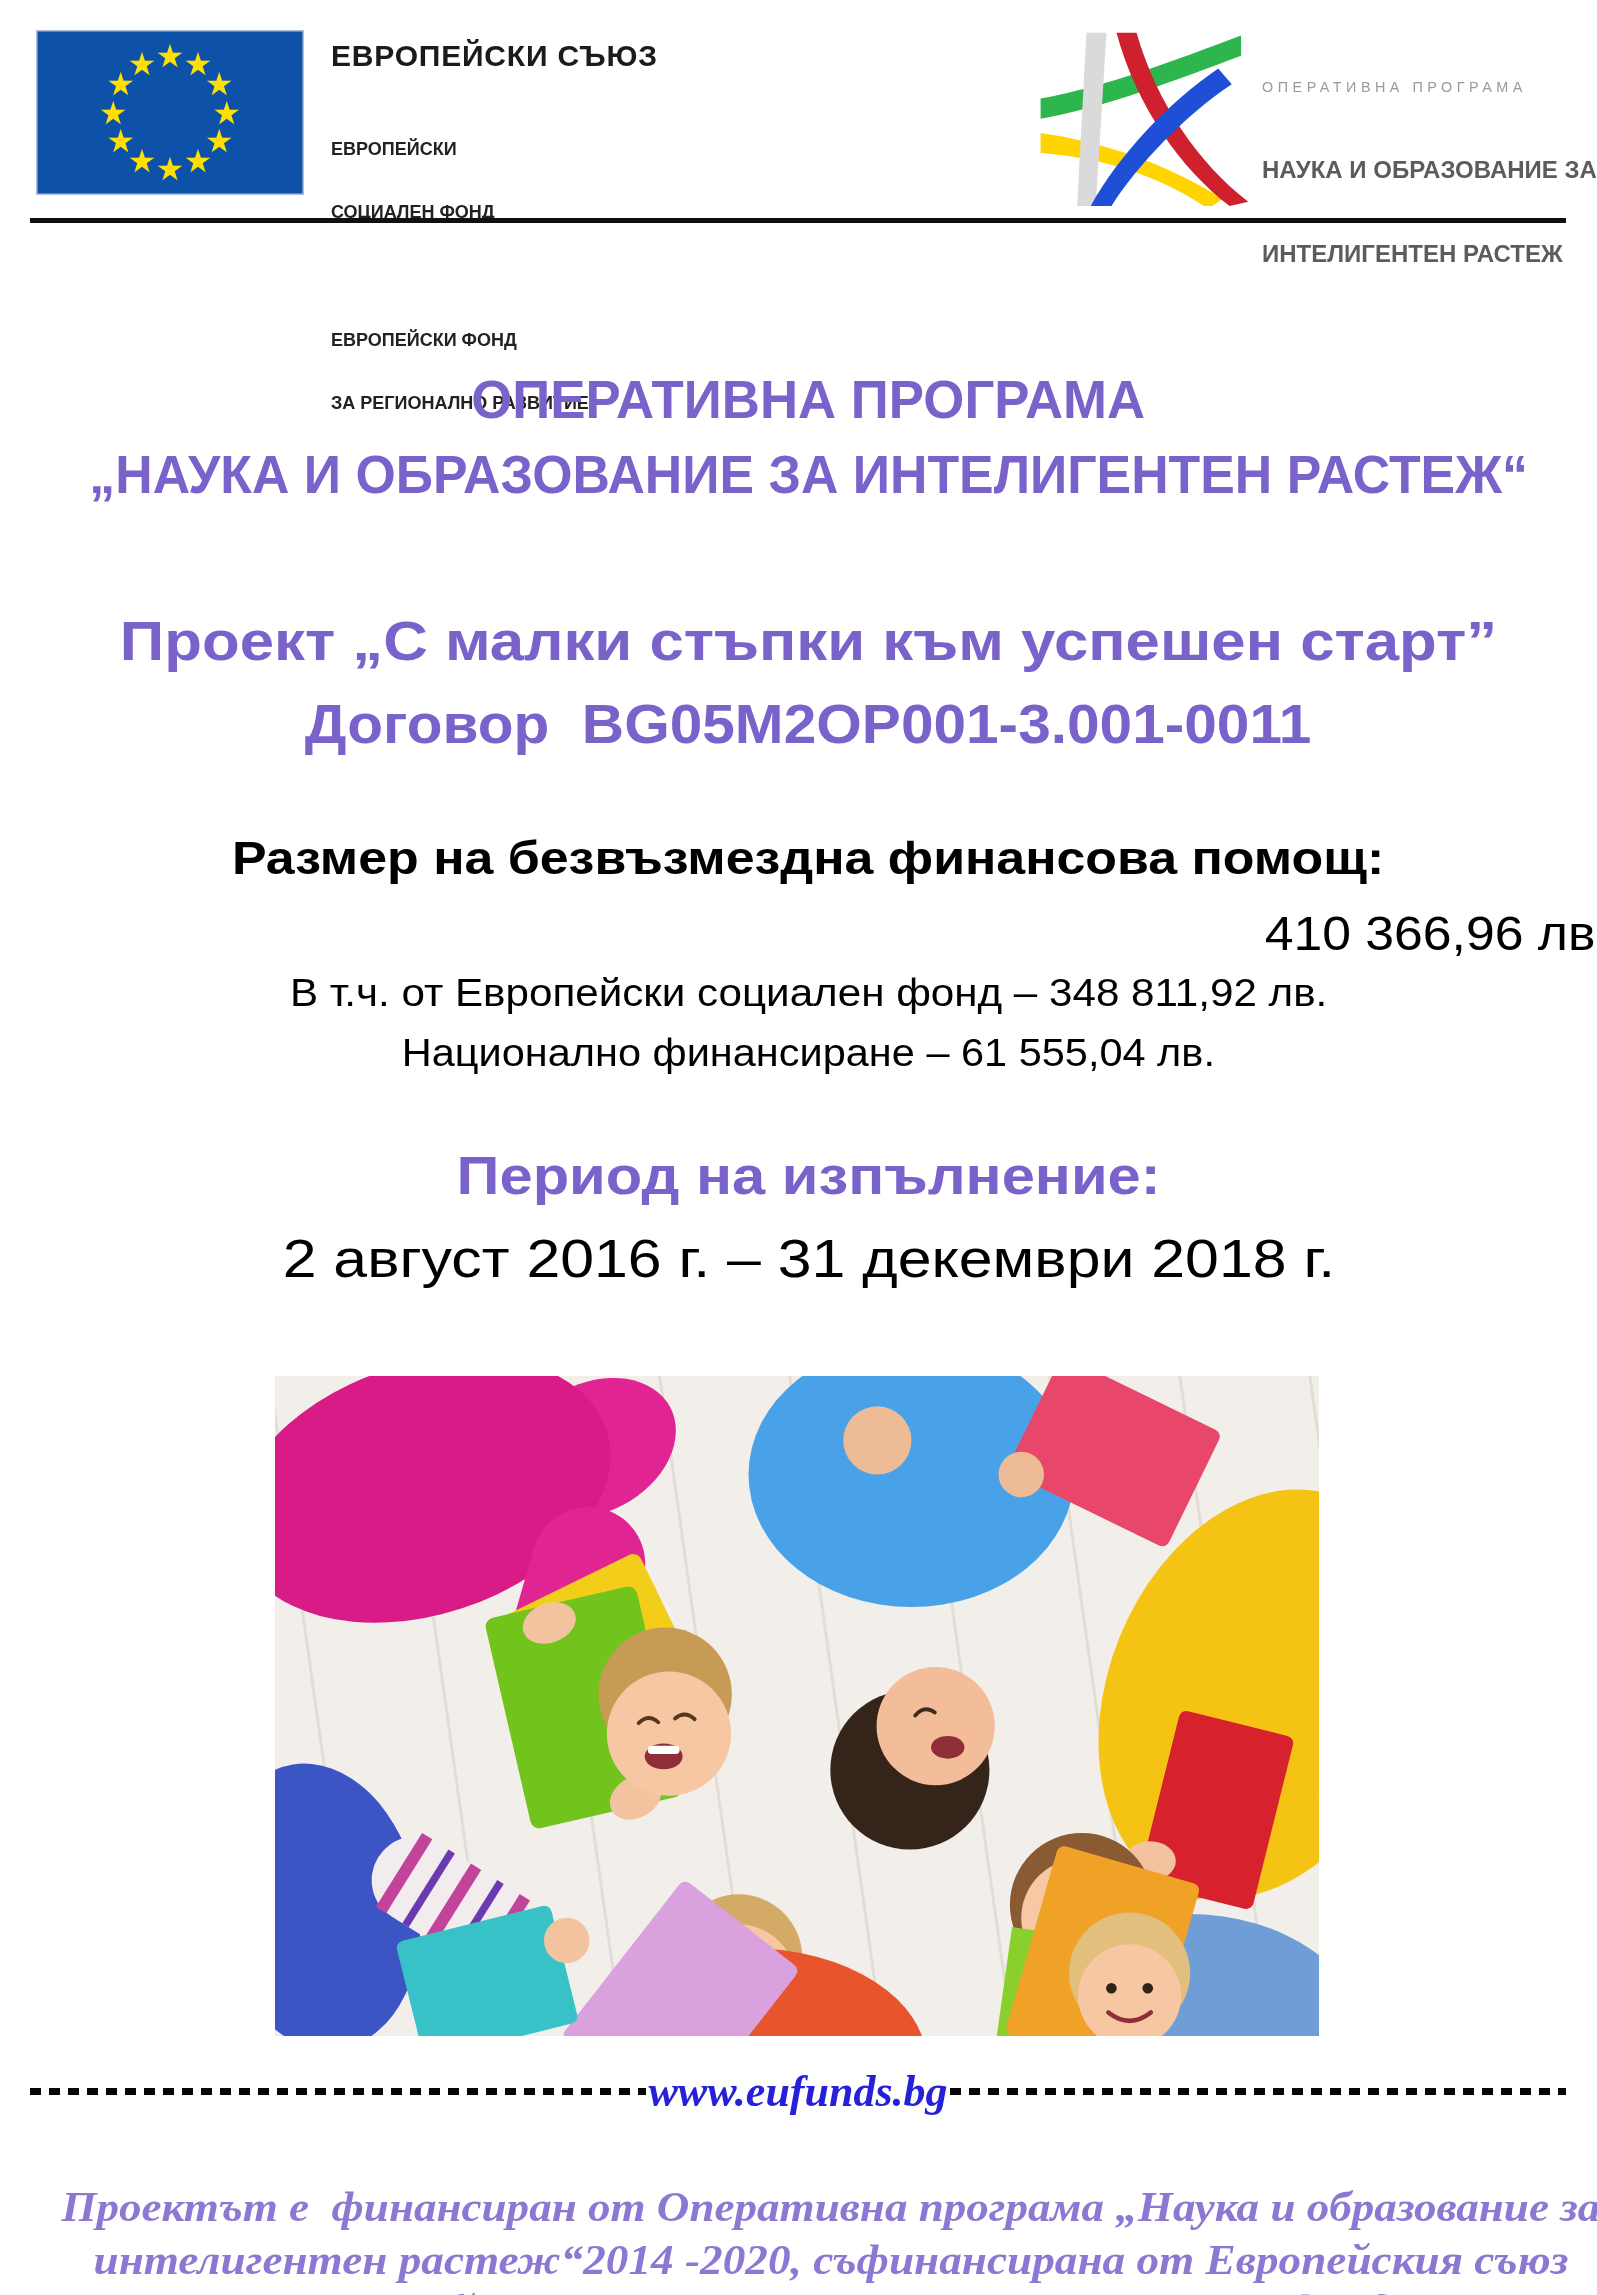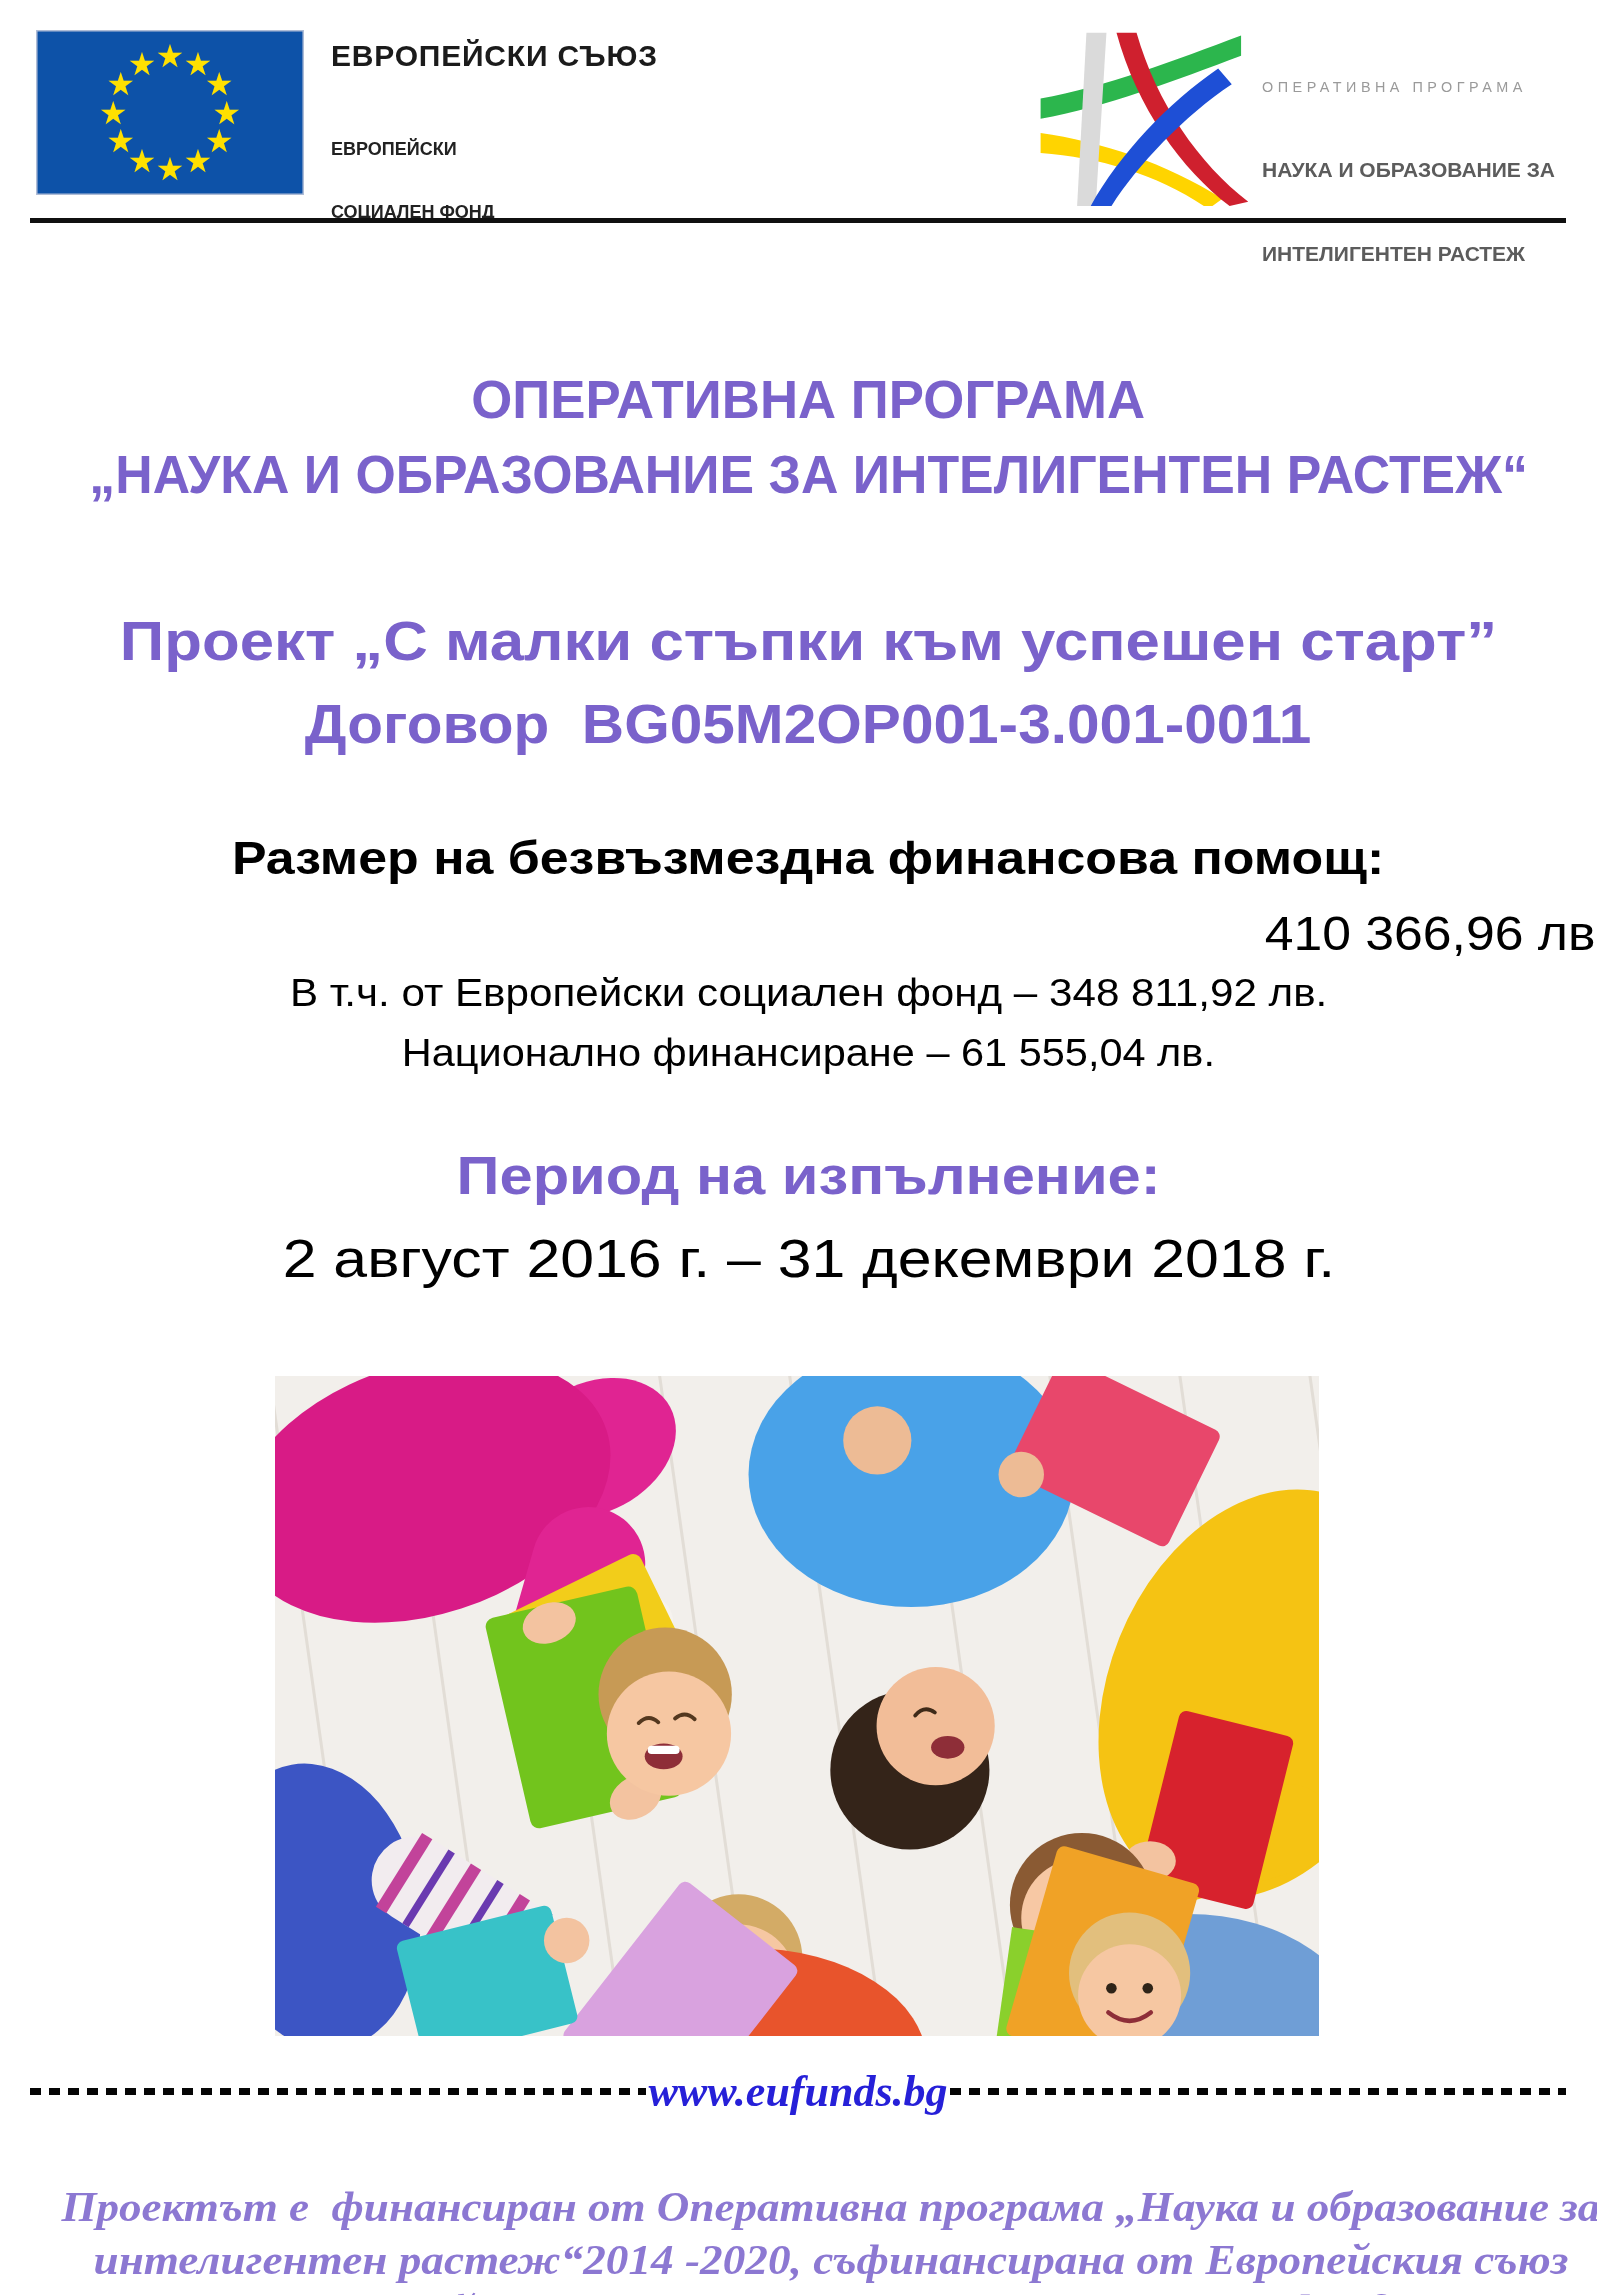--- a/index.html
+++ b/index.html
@@ -13,21 +13,21 @@
   .eu-flag { position:absolute; left:36px; top:30px; width:268px; height:165px; }
   .eu-textblock { position:absolute; left:331px; top:39px; width:424px; }
   .eu-title { font-size:30px; font-weight:bold; color:#1b1b1b; letter-spacing:0.8px; white-space:pre; }
   .eu-sub { font-size:18px; font-weight:bold; color:#222; line-height:21px; white-space:pre; }
   .eu-sub1 { margin-top:24px; }
   .eu-sub2 { margin-top:23px; }
 
   .op-ribbons { position:absolute; left:1039px; top:27px; width:218px; height:179px; }
   .op-textblock { position:absolute; left:1262px; top:79px; width:333px; }
   .op-small { font-size:14.4px; color:#9a9a9a; letter-spacing:4.5px; white-space:pre; }
-  .op-big { font-size:21px; font-weight:bold; color:#5c5c5c; line-height:28px; margin-top:5.3px; white-space:pre; }
+  .op-big { font-size:24px; font-weight:bold; color:#5c5c5c; line-height:28px; margin-top:5.3px; white-space:pre; }
 
   .top-rule { position:absolute; left:30px; top:218px; width:1536px; height:5.3px; background:#101010; }
 
   
   .center-line { position:absolute; left:0; width:1597px; text-align:center; white-space:pre; line-height:1.12; }
   .fitspan { display:inline-block; white-space:pre; transform-origin:50% 50%; }
 
   .purple  { color:#7a62cb; font-weight:bold; }
   .fs70 { font-size:53px; }
   .fs74 { font-size:56px; }
@@ -96,20 +96,24 @@
           <text x="140" y="45">★</text>
       </g>
     </svg>
 
     <div class="eu-textblock">
       <div class="eu-title">ЕВРОПЕЙСКИ СЪЮЗ</div>
       <div class="eu-sub eu-sub1">
         <div>ЕВРОПЕЙСКИ</div>
         <div>СОЦИАЛЕН ФОНД</div>
       </div>
+      <div class="eu-sub eu-sub2">
+        <div>ЕВРОПЕЙСКИ ФОНД</div>
+        <div>ЗА РЕГИОНАЛНО РАЗВИТИЕ</div>
+      </div>
     </div>
 
     <svg class="op-ribbons" viewBox="0 0 300 250" role="img" aria-label="Лого с цветни ленти">
       <path d="M0,100 C90,84 190,46 280,12 L280,40 C190,74 90,112 0,128 Z" fill="#2cb64d"></path>
       <path d="M0,148 C85,160 175,190 254,240 L240,250 L228,250 C162,206 82,182 0,176 Z" fill="#ffd400"></path>
       <path d="M64,8 L92,8 L77,250 L51,250 Z" fill="#dadada"></path>
       <path d="M106,8 L134,8 C162,106 221,191 290,244 L264,250 C197,199 134,112 106,8 Z" fill="#cf202e"></path>
       <path d="M70,250 C110,178 178,106 248,58 L267,80 C201,124 136,192 99,250 Z" fill="#1e4fd6"></path>
     </svg>
 

